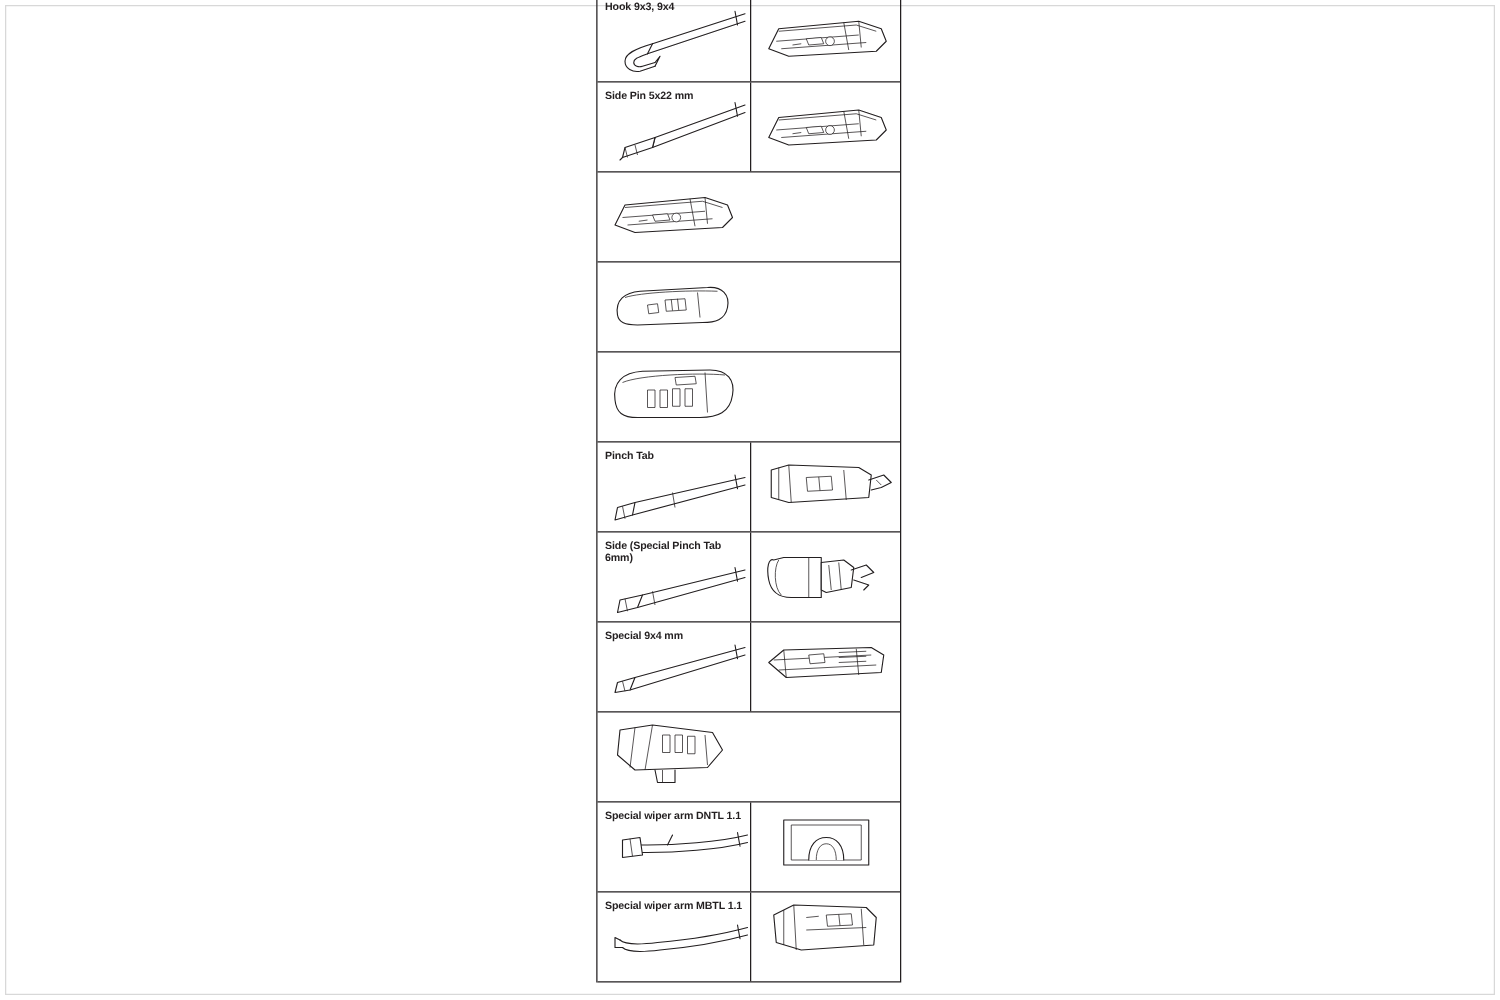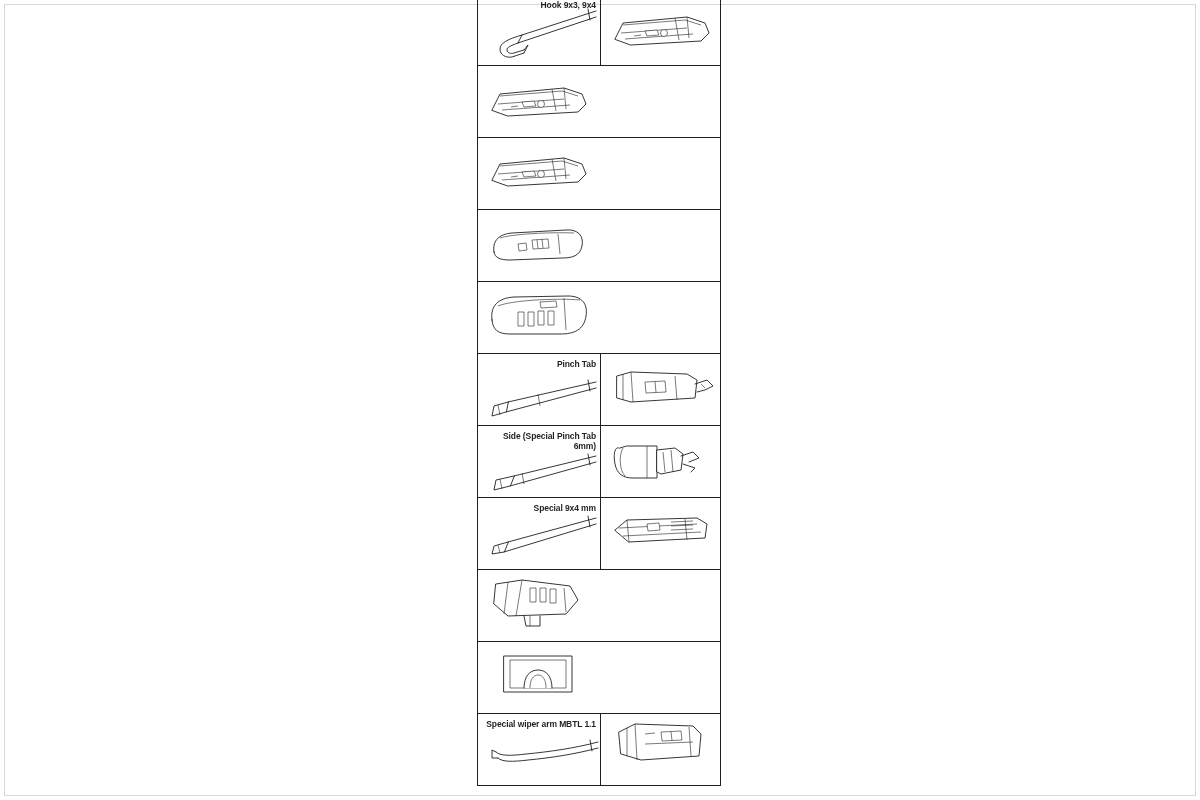--- a/index.html
+++ b/index.html
@@ -49,21 +49,20 @@
   }
   .label-text{
     position:absolute;
     left:6px;top:5px;
     right:4px;
     font-size:8.5px;
     font-weight:bold;
     color:#231f20;
     line-height:1.18;
     letter-spacing:-0.1px;
-    text-align:right;
   }
   .art{
     position:absolute;
     left:0;top:0;
     width:100%;height:100%;
   }
   svg{display:block;}
   .ln{fill:none;stroke:#231f20;stroke-width:0.9;stroke-linejoin:round;stroke-linecap:round;}
   .lnf{fill:#ffffff;stroke:#231f20;stroke-width:0.9;stroke-linejoin:round;stroke-linecap:round;}
   .thin{fill:none;stroke:#231f20;stroke-width:0.6;}
@@ -102,20 +101,35 @@
           <path class="thin" d="M86 22 L88 43"></path>
           <path class="thinf" d="M44 36 L56 35 L58 40 L46 41 Z"></path>
           <circle class="thinf" cx="63" cy="38" r="3.5"></circle>
           <path class="thin" d="M33 41 L40 40"></path>
         </svg>
       </div>
     </div>
   </div>
 
   <div class="row">
+    <div class="cell-label">
+      <div class="label-text">Side Pin 5x22 mm</div>
+      <div class="art">
+        <svg viewBox="0 0 124 72" width="124" height="72">
+          <path class="ln" d="M118 18 L46 44"></path>
+          <path class="ln" d="M118 24 L44 52"></path>
+          <path class="ln" d="M46 44 L44 52"></path>
+          <path class="lnf" d="M46 44 L22 52 L20 60 L44 52 Z"></path>
+          <path class="thin" d="M22 52 L24 60"></path>
+          <path class="thin" d="M30 50 L32 58"></path>
+          <path class="ln" d="M20 60 L18 62"></path>
+          <path class="ln" d="M110 16 L112 27"></path>
+        </svg>
+      </div>
+    </div>
     <div class="cell-art">
       <div class="art">
         <svg viewBox="0 0 120 72" width="120" height="72">
           <path class="lnf" d="M14 44 L22 28 L86 22 L104 28 L108 38 L100 46 L30 50 Z"></path>
           <path class="thin" d="M22 30 L84 25 L100 30"></path>
           <path class="thin" d="M20 38 L86 33"></path>
           <path class="thin" d="M24 44 L92 39"></path>
           <path class="thin" d="M74 23 L78 45"></path>
           <path class="thin" d="M86 22 L88 43"></path>
           <path class="thinf" d="M44 36 L56 35 L58 40 L46 41 Z"></path>
@@ -279,20 +293,33 @@
           <path class="thinf" d="M72 19 L78 19 L78 33 L72 33 Z"></path>
           <path class="ln" d="M46 46 L48 56 L62 56 L62 46"></path>
           <path class="thin" d="M52 46 L52 56"></path>
           <path class="thin" d="M86 18 L88 42"></path>
         </svg>
       </div>
     </div>
   </div>
 
   <div class="row">
+    <div class="cell-label">
+      <div class="label-text">Special wiper arm DNTL 1.1</div>
+      <div class="art">
+        <svg viewBox="0 0 124 72" width="124" height="72">
+          <path class="ln" d="M120 26 C96 32 62 34 40 34 L20 34"></path>
+          <path class="ln" d="M120 32 C96 38 62 40 40 40 L20 40"></path>
+          <path class="lnf" d="M20 30 L34 28 L36 42 L20 44 Z"></path>
+          <path class="thin" d="M26 29 L28 43"></path>
+          <path class="ln" d="M112 24 L114 35"></path>
+          <path class="ln" d="M56 34 L60 26"></path>
+        </svg>
+      </div>
+    </div>
     <div class="cell-art">
       <div class="art">
         <svg viewBox="0 0 120 72" width="120" height="72">
           <path class="lnf" d="M26 14 L94 14 L94 50 L26 50 Z"></path>
           <path class="thin" d="M32 18 L88 18 L88 46 L32 46 Z"></path>
           <path class="lnf" d="M46 46 C46 34 52 28 60 28 C68 28 74 34 74 46"></path>
           <path class="thin" d="M52 46 C52 38 55 33 60 33 C65 33 68 38 68 46"></path>
         </svg>
       </div>
     </div>

